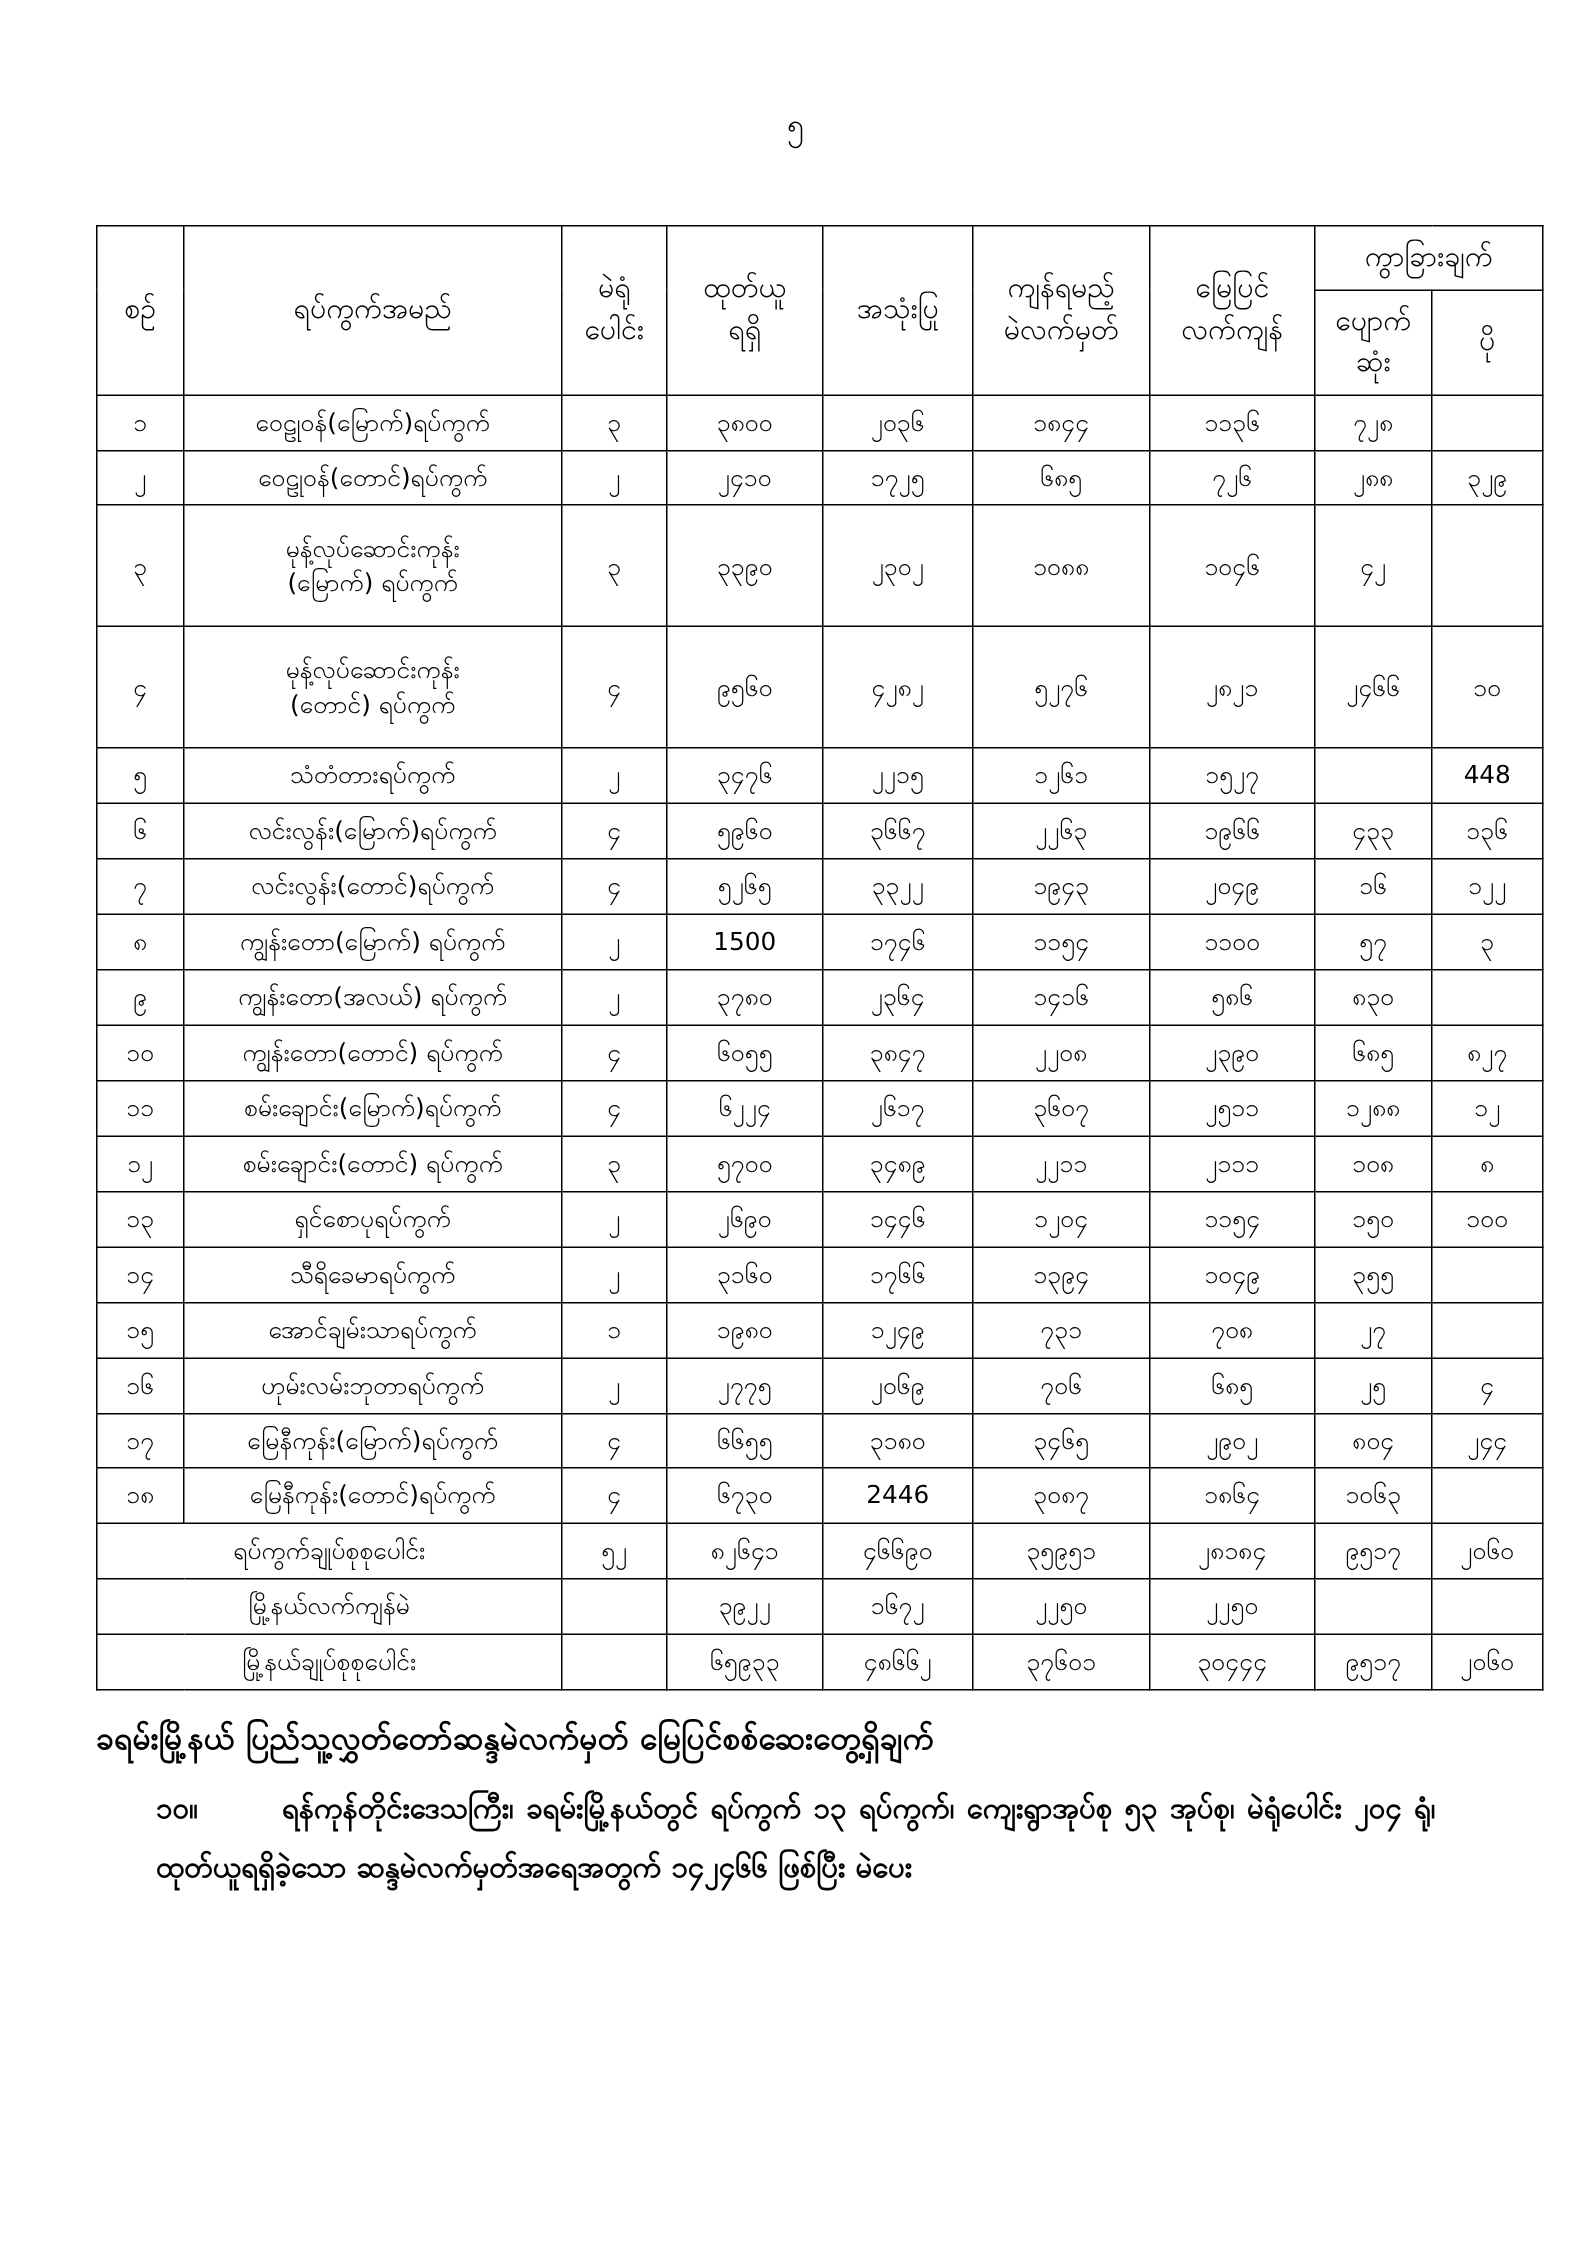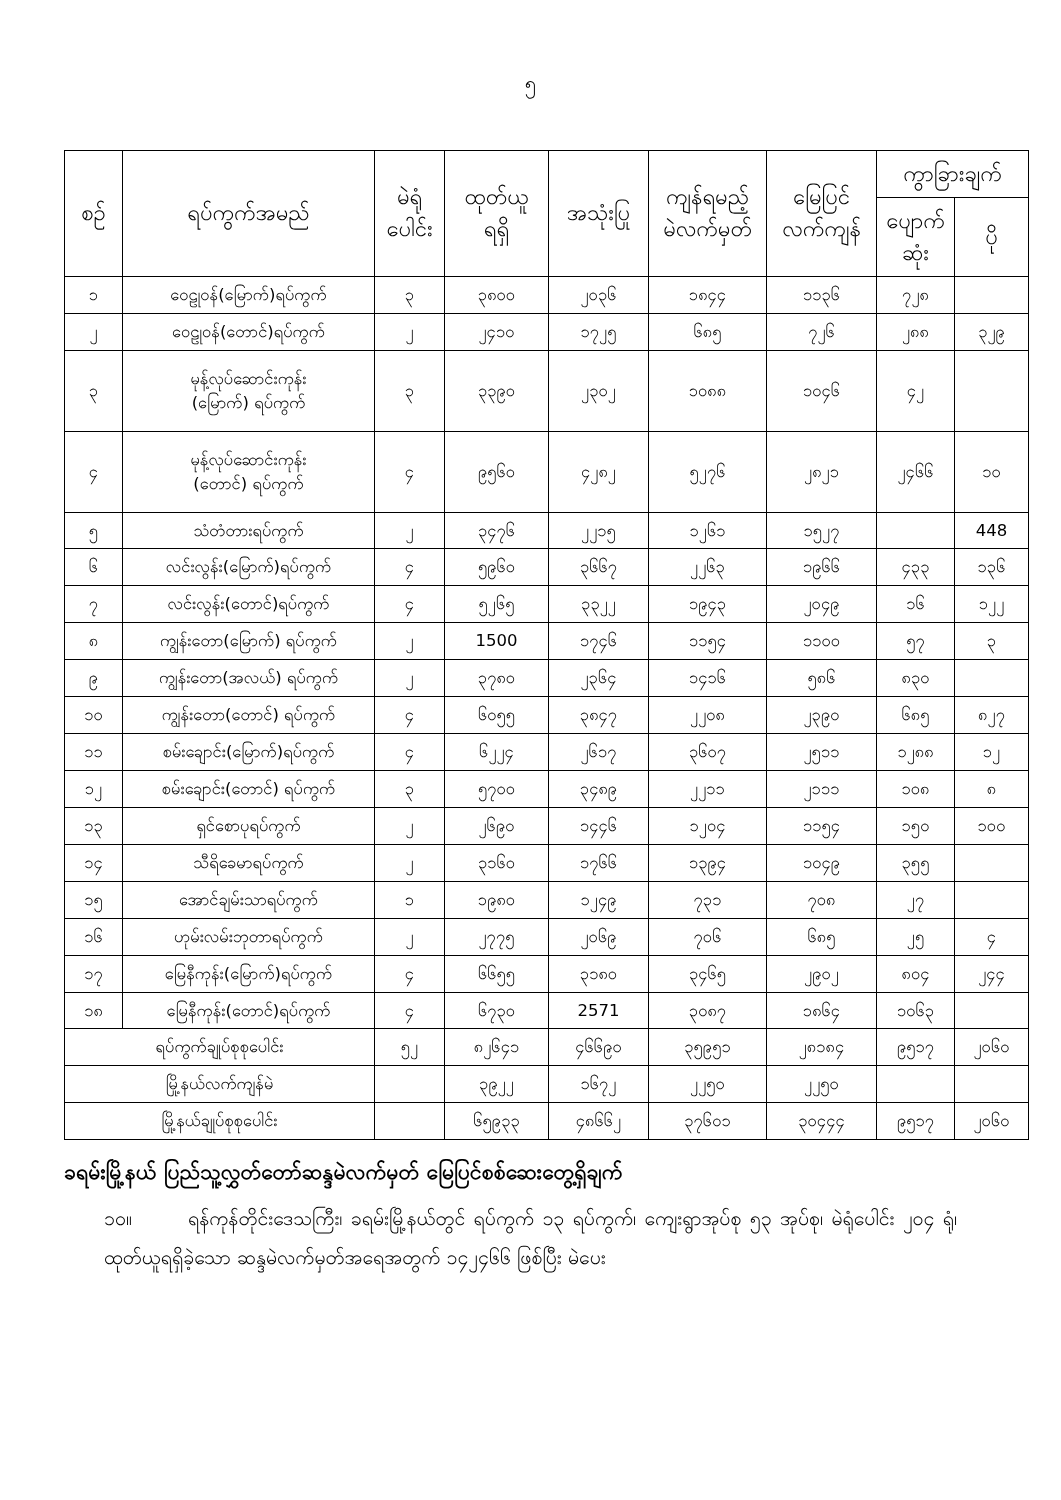--- a/index.html
+++ b/index.html
@@ -37,21 +37,21 @@
   table.main td, table.main th {
     border: 1px solid #000000;
     font-weight: normal;
     font-size: 16.5px;
     text-align: center;
     vertical-align: middle;
     padding: 6px 3px;
     line-height: 1.45;
   }
   table.main thead th {
-    font-size: 22px;
+    font-size: 19px;
     padding: 7px 2px;
   }
   .col-no      { width: 58px; }
   .col-name    { width: 252px; }
   .col-booths  { width: 70px; }
   .col-issued  { width: 104px; }
   .col-used    { width: 100px; }
   .col-remain  { width: 118px; }
   .col-actual  { width: 110px; }
   .col-short   { width: 78px; }
@@ -77,20 +77,21 @@
     margin-top: 18px;
     margin-bottom: 8px;
     font-weight: bold;
     letter-spacing: 0.2px;
   }
   .para {
     font-size: 19.5px;
     line-height: 2.0;
     text-align: justify;
     margin: 10px 40px 0 40px;
+    font-weight: bold;
   }
   .para .num {
     display: inline-block;
     width: 84px;
   }
 </style>
 </head>
 <body>
 
 <div class="page">
@@ -350,21 +351,21 @@
         <td>၂၉၀၂</td>
         <td>၈၀၄</td>
         <td>၂၄၄</td>
       </tr>
 
       <tr>
         <td>၁၈</td>
         <td class="name">မြေနီကုန်း(တောင်)ရပ်ကွက်</td>
         <td>၄</td>
         <td>၆၇၃၀</td>
-        <td>2571</td>
+        <td>2446</td>
         <td>၃၀၈၇</td>
         <td>၁၈၆၄</td>
         <td>၁၀၆၃</td>
         <td></td>
       </tr>
 
       <tr class="total">
         <td class="total-label" colspan="2">ရပ်ကွက်ချုပ်စုစုပေါင်း</td>
         <td>၅၂</td>
         <td>၈၂၆၄၁</td>

